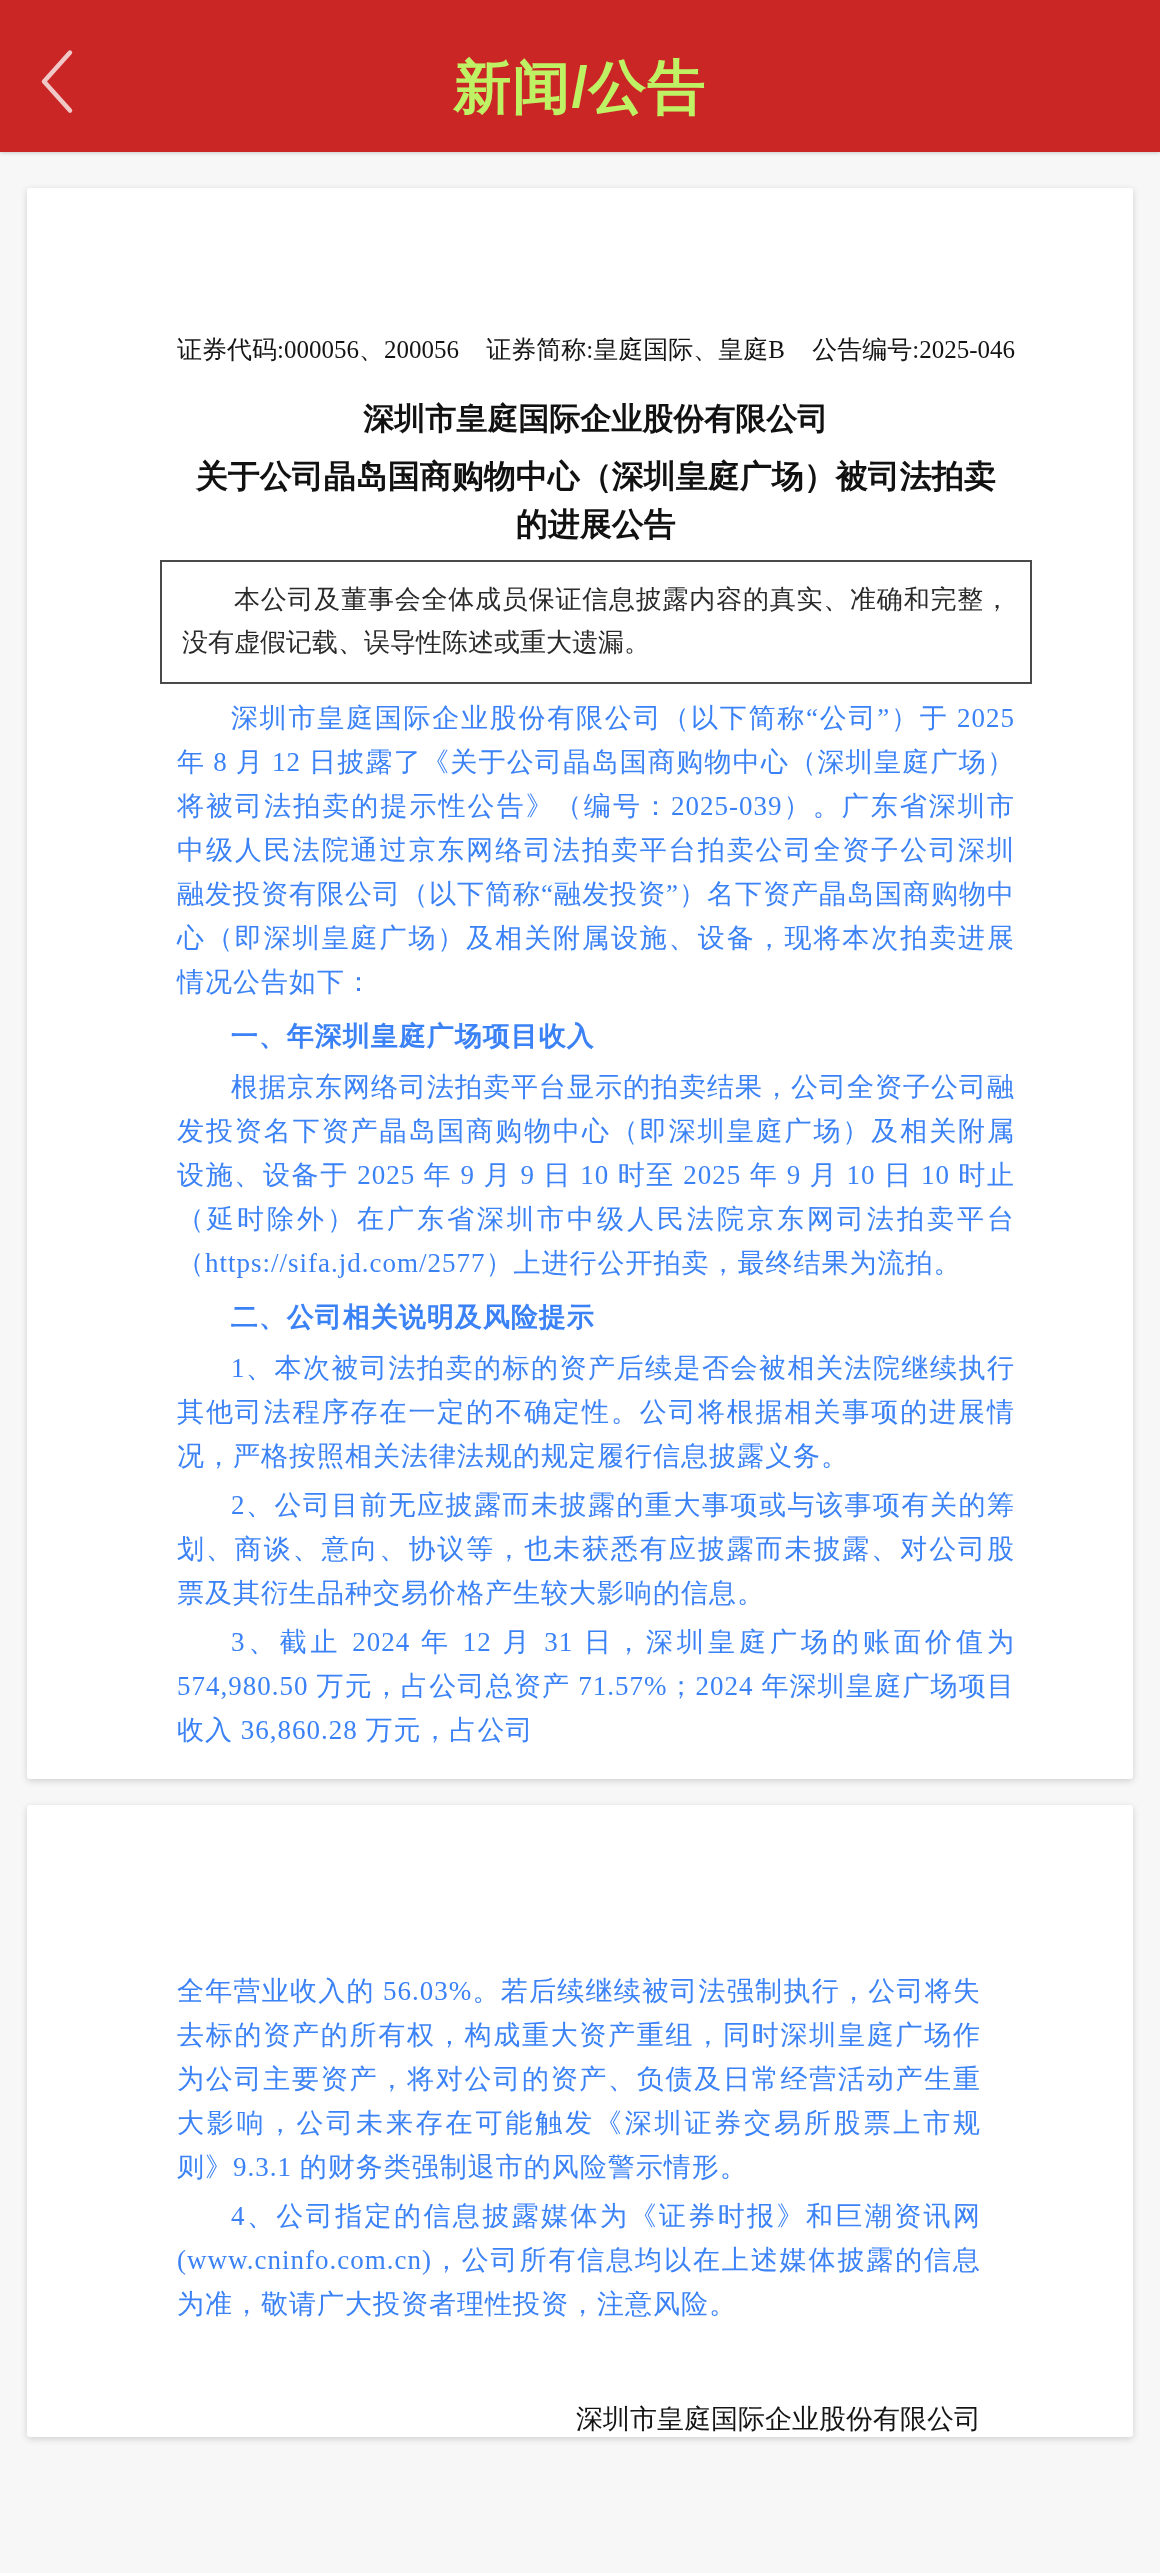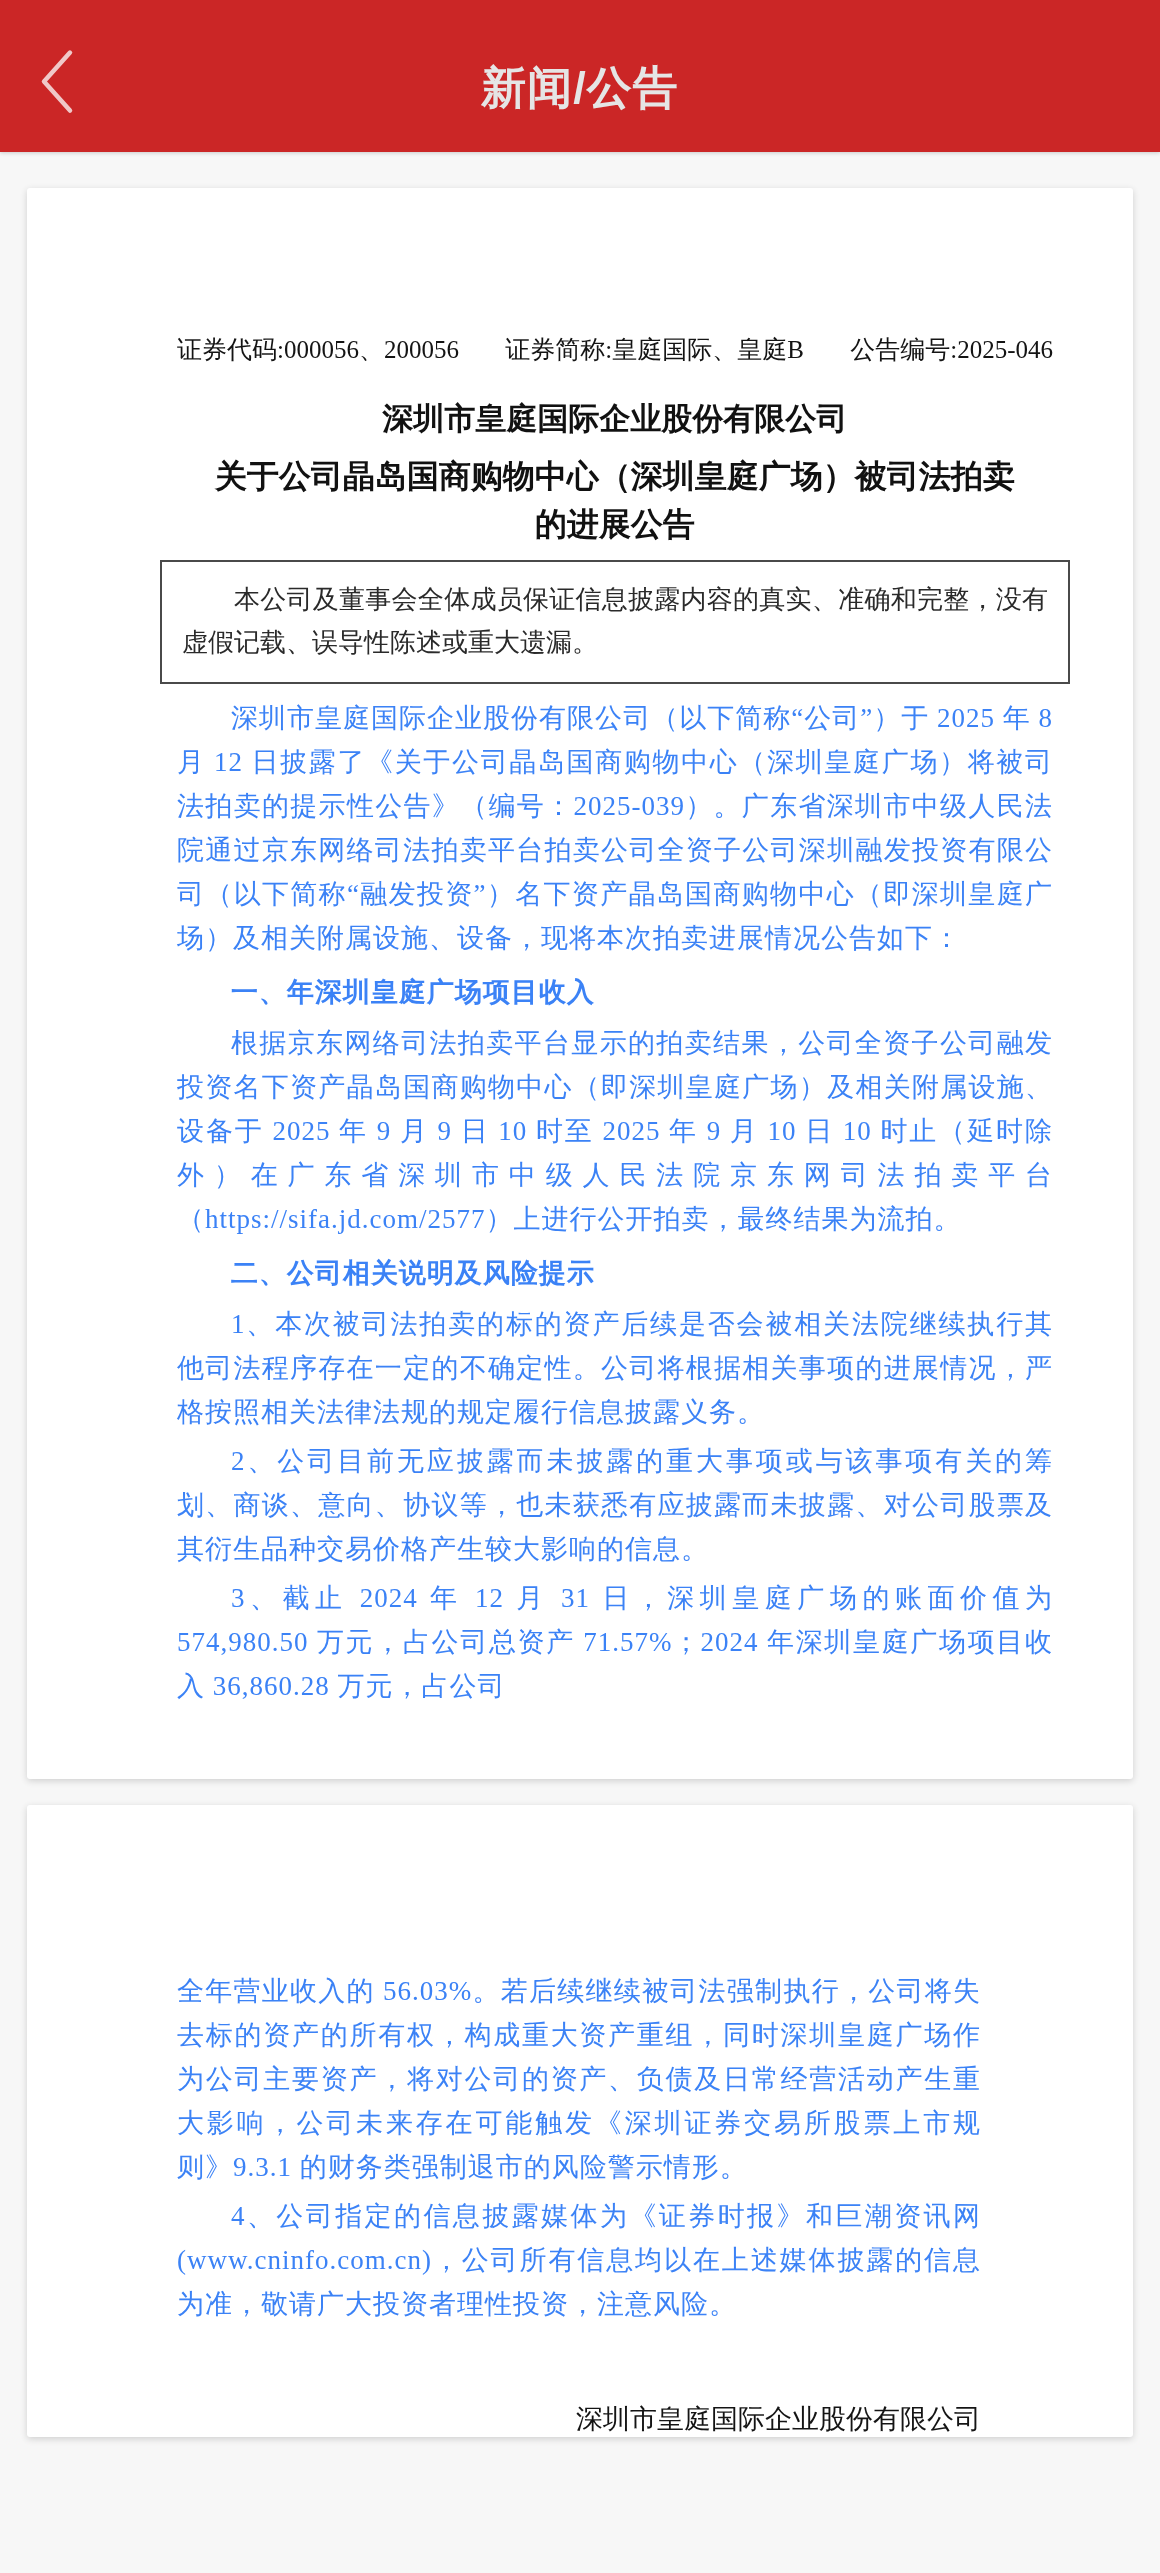--- a/index.html
+++ b/index.html
@@ -14,23 +14,23 @@
   .app-header {
     position: relative;
     height: 152px;
     background: #cb2626;
     display: flex;
     align-items: center;
     justify-content: center;
     box-shadow: 0 1px 4px rgba(0,0,0,0.18);
   }
   .app-title {
-    color: #e5e5e5;
+    color: #bef264;
     font-family: "Liberation Sans", "DejaVu Sans", sans-serif;
-    font-size: 45px;
+    font-size: 58px;
     font-weight: 700;
     letter-spacing: 1px;
     margin-top: 24px;
   }
   .back-btn {
     position: absolute;
     left: 34px;
     top: 50%;
     transform: translateY(-42%);
     width: 46px;
@@ -42,21 +42,21 @@
     align-items: center;
     justify-content: center;
   }
   .card {
     margin: 0 27px;
     background: #ffffff;
     border-radius: 3px;
     box-shadow: 0 2px 7px rgba(0,0,0,0.16);
     overflow: hidden;
   }
-  .card-1 { margin-top: 36px; height: 1591px; padding: 145px 80px 0 150px; }
+  .card-1 { margin-top: 36px; height: 1591px; padding: 145px 118px 0 150px; }
   .card-2 { margin-top: 26px; height: 632px; padding: 152px 152px 0 150px; }
   .meta-row {
     display: flex;
     justify-content: space-between;
     font-size: 25px;
     color: #141414;
     white-space: nowrap;
   }
   .doc-title-1 {
     margin-top: 32px;

